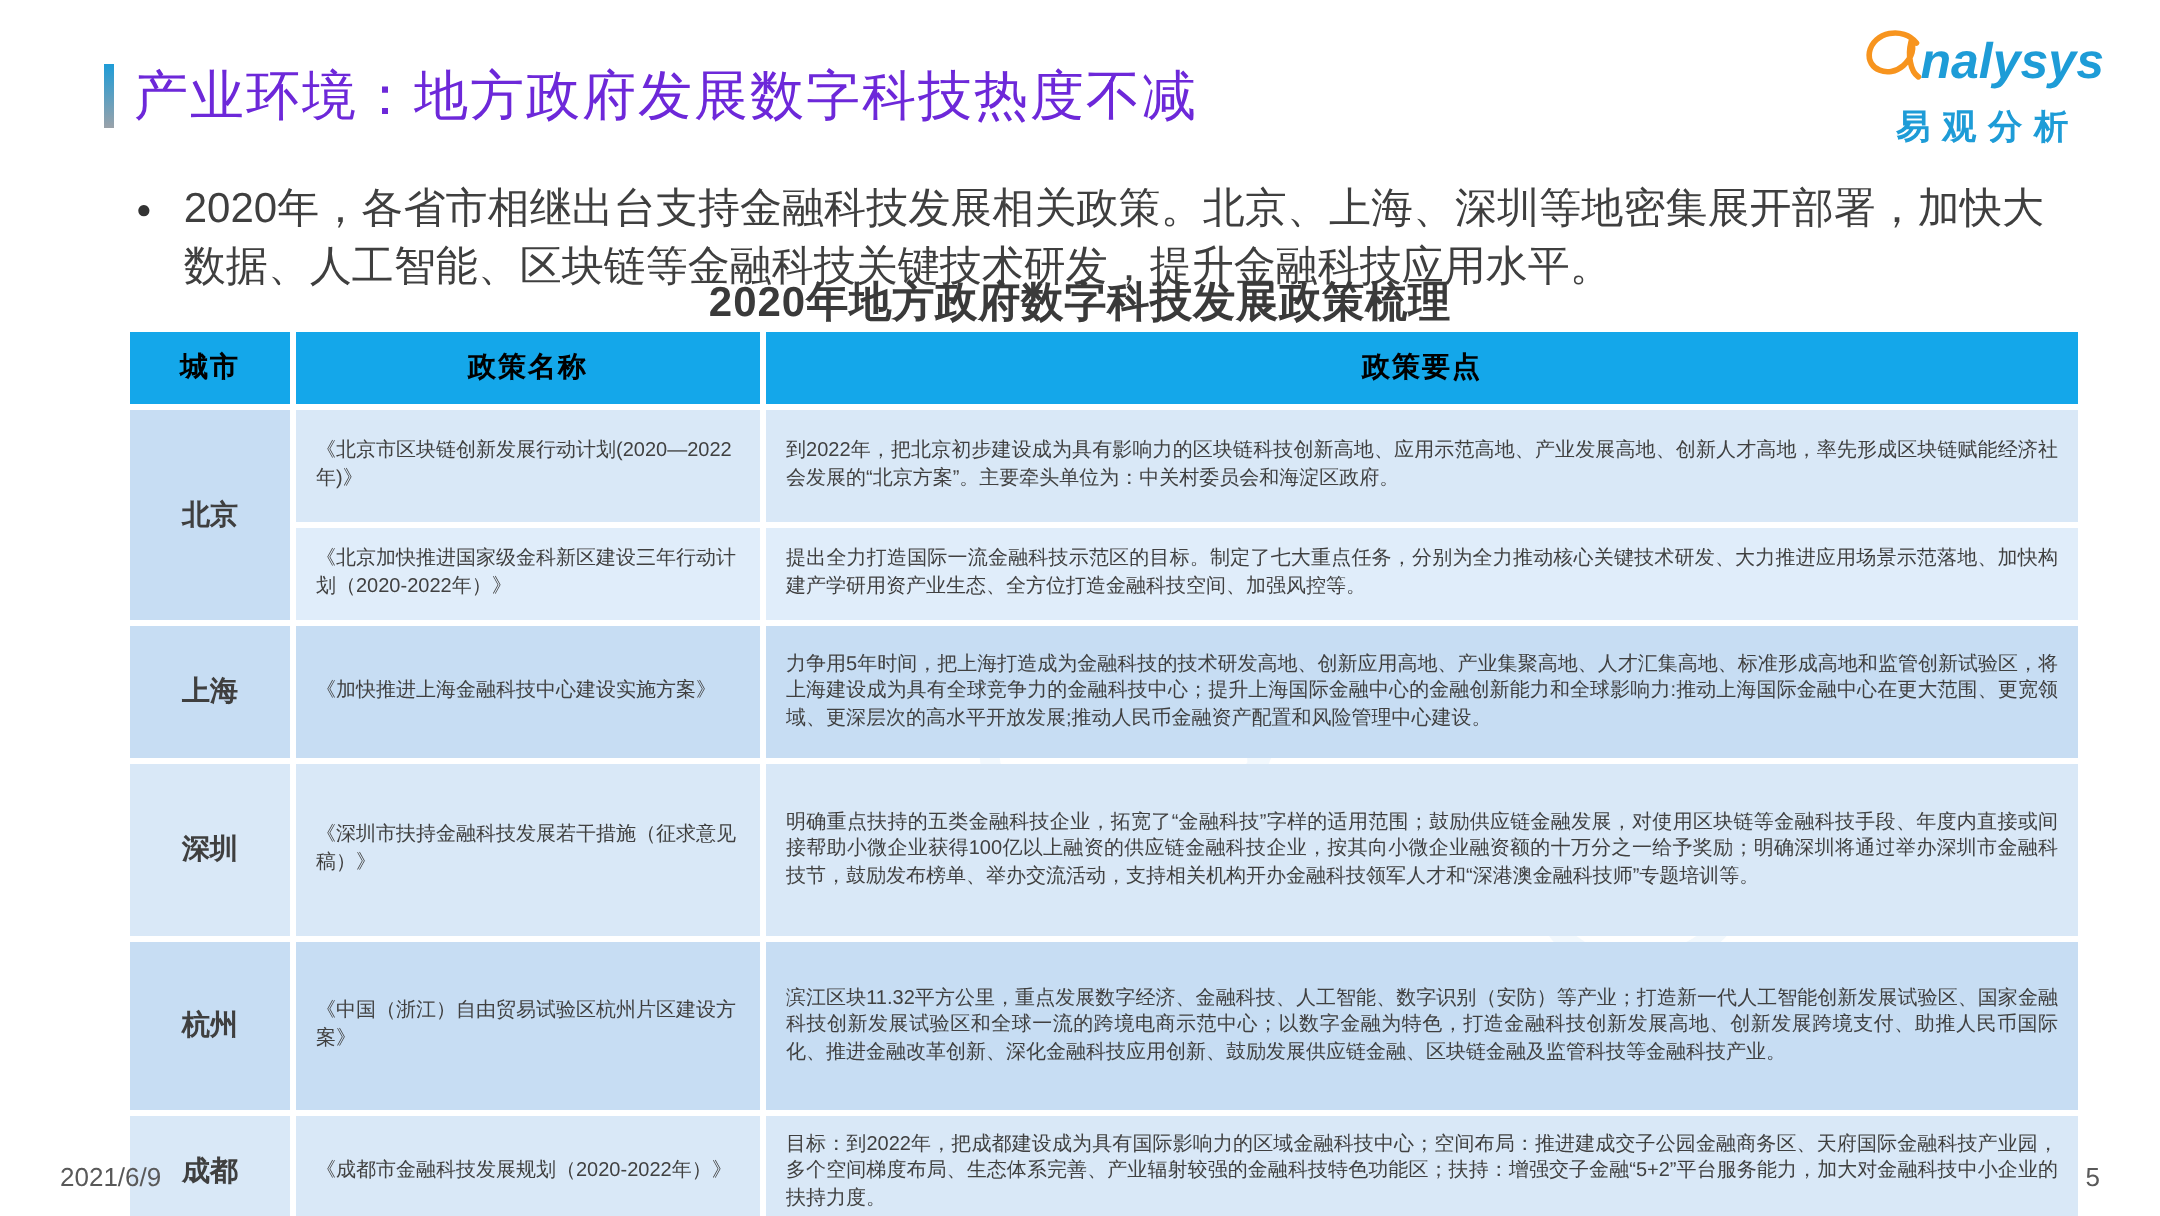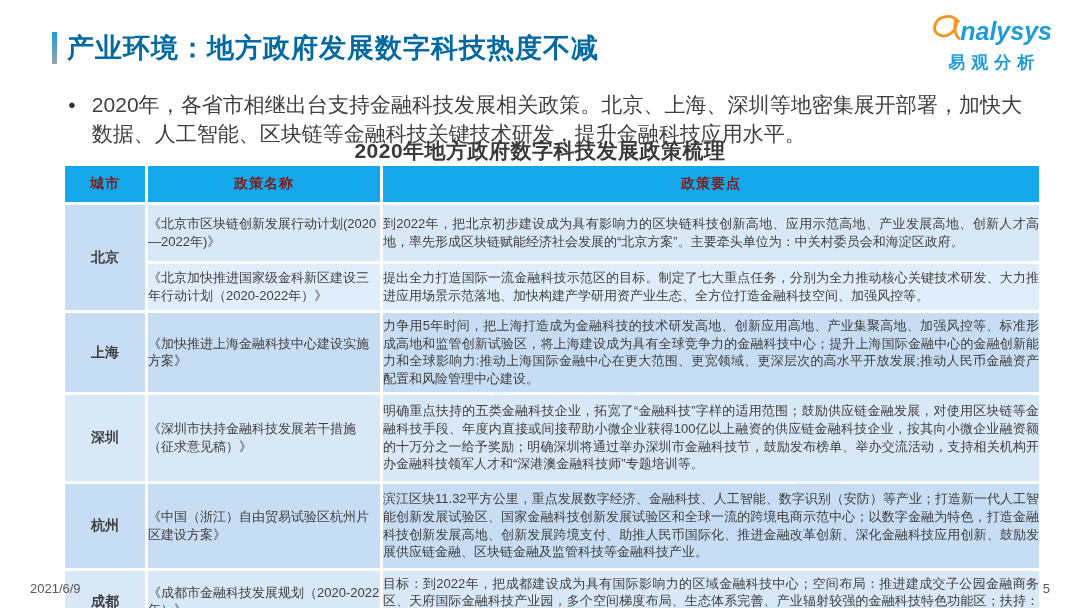--- a/index.html
+++ b/index.html
@@ -6,21 +6,21 @@
   body{
     width:1080px;height:608px;overflow:hidden;
     font-family:"Liberation Sans","DejaVu Sans",sans-serif;
     -webkit-font-smoothing:antialiased;
   }
   .slide{position:relative;width:1080px;height:608px;background:#fff;overflow:hidden;}
 
   
   .hdr{position:absolute;top:30px;left:52px;display:flex;align-items:center;gap:10px;}
   .accent-bar{width:5px;height:32px;background:linear-gradient(180deg,var(--brand_blue,#1E9CD7) 0%,#9AA2AA 100%);}
-  .title{font-size:27px;font-weight:bold;color:#0369a1;letter-spacing:1px;white-space:nowrap;}
+  .title{font-size:27px;font-weight:normal;color:#6d28d9;letter-spacing:1px;white-space:nowrap;}
 
   
   .logo{position:absolute;top:14px;right:28px;text-align:center;}
   .logo-row{display:flex;align-items:center;justify-content:flex-end;}
   .logo-name{color:var(--brand_blue,#1E9CD7);font-size:25px;font-weight:bold;font-style:italic;letter-spacing:0px;line-height:1;}
   .logo-cn{color:var(--brand_blue,#1E9CD7);font-size:17px;font-weight:bold;letter-spacing:6px;margin-top:3px;margin-right:-6px;}
 
   
   .bullet{position:absolute;top:90px;left:68px;right:58px;display:flex;gap:16px;}
   .bullet-dot{font-size:13px;line-height:29px;color:#333;}
@@ -30,23 +30,23 @@
   .tbl-title{position:absolute;top:137px;left:0;width:100%;text-align:center;
     font-size:21px;font-weight:bold;color:#3A3A3A;letter-spacing:0.5px;}
 
   
   .watermark{position:absolute;top:300px;left:470px;opacity:0.5;pointer-events:none;}
 
   
   table.policy{position:absolute;top:163px;left:62px;width:980px;
     border-collapse:separate;border-spacing:3px;table-layout:fixed;}
   col.c-city{width:80px;} col.c-name{width:232px;} col.c-points{width:auto;}
-  th{background:var(--header_blue,#14A7EA);color:#7f1d1d;font-size:14px;font-weight:bold;
+  th{background:var(--header_blue,#14A7EA);color:#000000;font-size:14px;font-weight:bold;
     padding:6px 4px;height:24px;text-align:center;letter-spacing:1px;}
-  td{font-size:13px;line-height:1.36;color:#404040;padding:4px 0;vertical-align:middle;}
+  td{font-size:10px;line-height:1.36;color:#404040;padding:4px 10px;vertical-align:middle;}
   td.city{text-align:center;font-weight:bold;font-size:14px;color:#3F3F3F;padding:4px 2px;}
   td.name{text-align:left;}
   td.points{text-align:justify;}
   .shade-a{background:var(--row_light,#D9E8F7);}
   .shade-a2{background:var(--row_lighter,#E0EDFA);}
   .shade-b{background:var(--row_medium,#C7DDF3);}
   tr.r-b1 td{height:48px;} tr.r-b2 td{height:38px;margin-left:33px;} tr.r-sh td{height:58px;}
   tr.r-sz td{height:78px;} tr.r-hz td{height:76px;} tr.r-cd td{height:48px;}
 
   
@@ -112,21 +112,21 @@
         <td class="name shade-a">《北京市区块链创新发展行动计划(2020—2022年)》</td>
         <td class="points shade-a">到2022年，把北京初步建设成为具有影响力的区块链科技创新高地、应用示范高地、产业发展高地、创新人才高地，率先形成区块链赋能经济社会发展的“北京方案”。主要牵头单位为：中关村委员会和海淀区政府。</td>
       </tr>
       <tr class="r-b2">
         <td class="name shade-a2">《北京加快推进国家级金科新区建设三年行动计划（2020-2022年）》</td>
         <td class="points shade-a2">提出全力打造国际一流金融科技示范区的目标。制定了七大重点任务，分别为全力推动核心关键技术研发、大力推进应用场景示范落地、加快构建产学研用资产业生态、全方位打造金融科技空间、加强风控等。</td>
       </tr>
       <tr class="r-sh">
         <td class="city shade-b">上海</td>
         <td class="name shade-b">《加快推进上海金融科技中心建设实施方案》</td>
-        <td class="points shade-b">力争用5年时间，把上海打造成为金融科技的技术研发高地、创新应用高地、产业集聚高地、加强风控等、标准形成高地和监管创新试验区，将上海建设成为具有全球竞争力的金融科技中心；提升上海国际金融中心的金融创新能力和全球影响力:推动上海国际金融中心在更大范围、更宽领域、更深层次的高水平开放发展;推动人民币金融资产配置和风险管理中心建设。</td>
+        <td class="points shade-b">力争用5年时间，把上海打造成为金融科技的技术研发高地、创新应用高地、产业集聚高地、人才汇集高地、标准形成高地和监管创新试验区，将上海建设成为具有全球竞争力的金融科技中心；提升上海国际金融中心的金融创新能力和全球影响力:推动上海国际金融中心在更大范围、更宽领域、更深层次的高水平开放发展;推动人民币金融资产配置和风险管理中心建设。</td>
       </tr>
       <tr class="r-sz">
         <td class="city shade-a">深圳</td>
         <td class="name shade-a">《深圳市扶持金融科技发展若干措施（征求意见稿）》</td>
         <td class="points shade-a">明确重点扶持的五类金融科技企业，拓宽了“金融科技”字样的适用范围；鼓励供应链金融发展，对使用区块链等金融科技手段、年度内直接或间接帮助小微企业获得100亿以上融资的供应链金融科技企业，按其向小微企业融资额的十万分之一给予奖励；明确深圳将通过举办深圳市金融科技节，鼓励发布榜单、举办交流活动，支持相关机构开办金融科技领军人才和“深港澳金融科技师”专题培训等。</td>
       </tr>
       <tr class="r-hz">
         <td class="city shade-b">杭州</td>
         <td class="name shade-b">《中国（浙江）自由贸易试验区杭州片区建设方案》</td>
         <td class="points shade-b">滨江区块11.32平方公里，重点发展数字经济、金融科技、人工智能、数字识别（安防）等产业；打造新一代人工智能创新发展试验区、国家金融科技创新发展试验区和全球一流的跨境电商示范中心；以数字金融为特色，打造金融科技创新发展高地、创新发展跨境支付、助推人民币国际化、推进金融改革创新、深化金融科技应用创新、鼓励发展供应链金融、区块链金融及监管科技等金融科技产业。</td>

